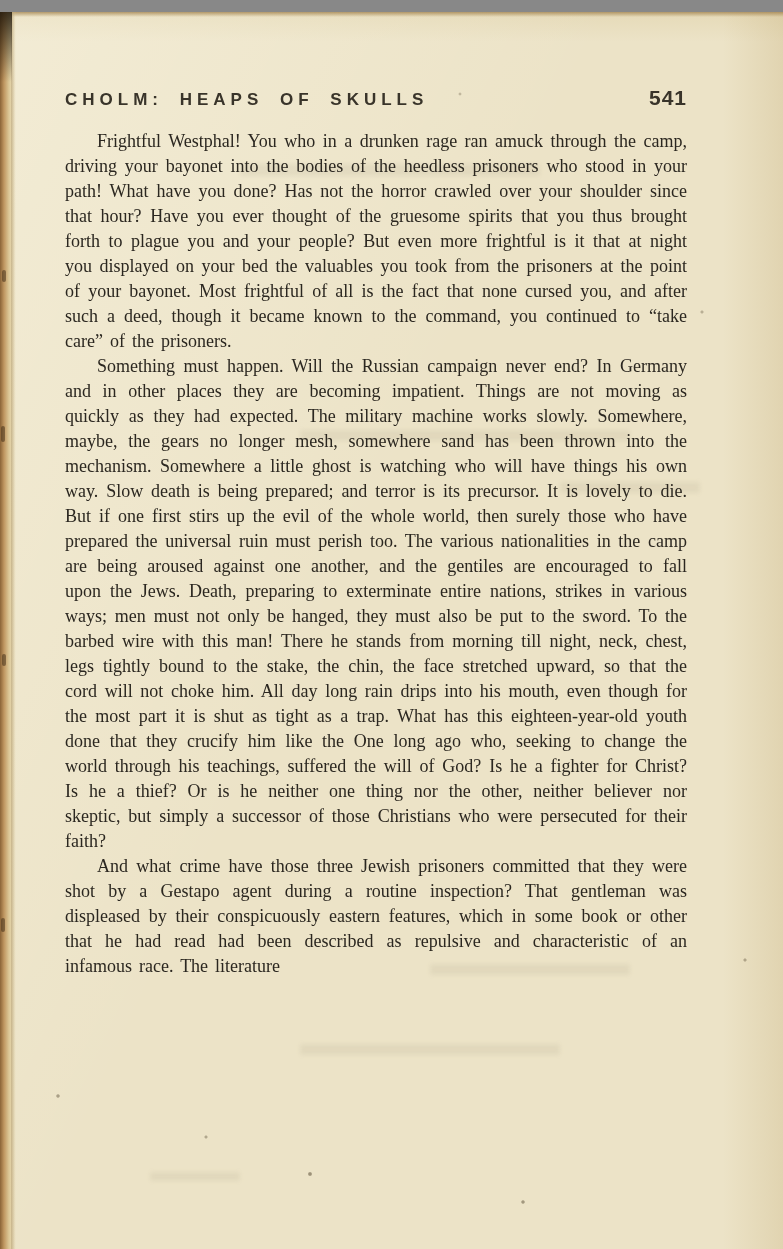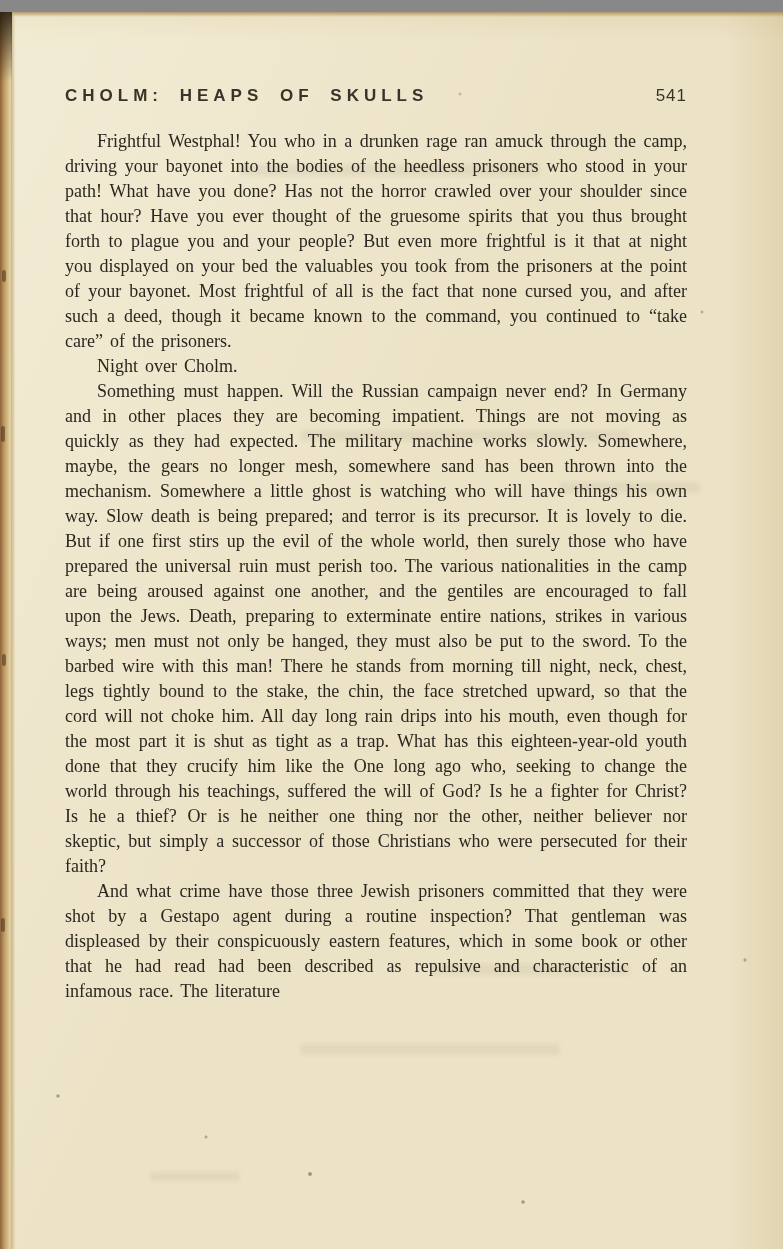--- a/index.html
+++ b/index.html
@@ -71,21 +71,21 @@
     position: absolute; left: 65px; width: 622px; top: 74px;
     display: flex; justify-content: space-between; align-items: baseline;
     font-family: "Liberation Sans", sans-serif;
     color: #39342a;
   }
   .header-title {
     font-size: 17px; font-weight: bold;
     letter-spacing: 5px; word-spacing: 7px;
   }
   .page-number {
-    font-size: 17px; font-weight: normal; letter-spacing: 1px;
+    font-size: 21px; font-weight: bold; letter-spacing: 1px;
   }
 
   .body-text {
     position: absolute; left: 65px; width: 622px; top: 117px;
     font-size: 18px; line-height: 25px;
     color: #2b2720;
     text-align: justify;
     word-spacing: 2.5px;
   }
   .body-text p { margin: 0; }
@@ -113,18 +113,17 @@
   <div class="ghost ghost6"></div>
   <div class="speckles"></div>
 
   <div class="running-header">
     <span class="header-title">CHOLM: HEAPS OF SKULLS</span>
     <span class="page-number">541</span>
   </div>
 
   <div class="body-text">
     <p class="indent">Frightful Westphal! You who in a drunken rage ran amuck through the camp, driving your bayonet into the bodies of the heedless prisoners who stood in your path! What have you done? Has not the horror crawled over your shoulder since that hour? Have you ever thought of the gruesome spirits that you thus brought forth to plague you and your people? But even more frightful is it that at night you displayed on your bed the valuables you took from the prisoners at the point of your bayonet. Most frightful of all is the fact that none cursed you, and after such a deed, though it became known to the command, you continued to “take care” of the prisoners.</p>
-    <p class="indent">Night over Cholm.</p>
     <p class="indent">Something must happen. Will the Russian campaign never end? In Germany and in other places they are becoming impatient. Things are not moving as quickly as they had expected. The military machine works slowly. Somewhere, maybe, the gears no longer mesh, somewhere sand has been thrown into the mechanism. Somewhere a little ghost is watching who will have things his own way. Slow death is being prepared; and terror is its precursor. It is lovely to die. But if one first stirs up the evil of the whole world, then surely those who have prepared the universal ruin must perish too. The various nationalities in the camp are being aroused against one another, and the gentiles are encouraged to fall upon the Jews. Death, preparing to exterminate entire nations, strikes in various ways; men must not only be hanged, they must also be put to the sword. To the barbed wire with this man! There he stands from morning till night, neck, chest, legs tightly bound to the stake, the chin, the face stretched upward, so that the cord will not choke him. All day long rain drips into his mouth, even though for the most part it is shut as tight as a trap. What has this eighteen-year-old youth done that they crucify him like the One long ago who, seeking to change the world through his teachings, suffered the will of God? Is he a fighter for Christ? Is he a thief? Or is he neither one thing nor the other, neither believer nor skeptic, but simply a successor of those Christians who were persecuted for their faith?</p>
     <p class="indent">And what crime have those three Jewish prisoners committed that they were shot by a Gestapo agent during a routine inspection? That gentleman was displeased by their conspicuously eastern features, which in some book or other that he had read had been described as repulsive and characteristic of an infamous race. The literature</p>
   </div>
 
 </div>
 
 </body></html>

